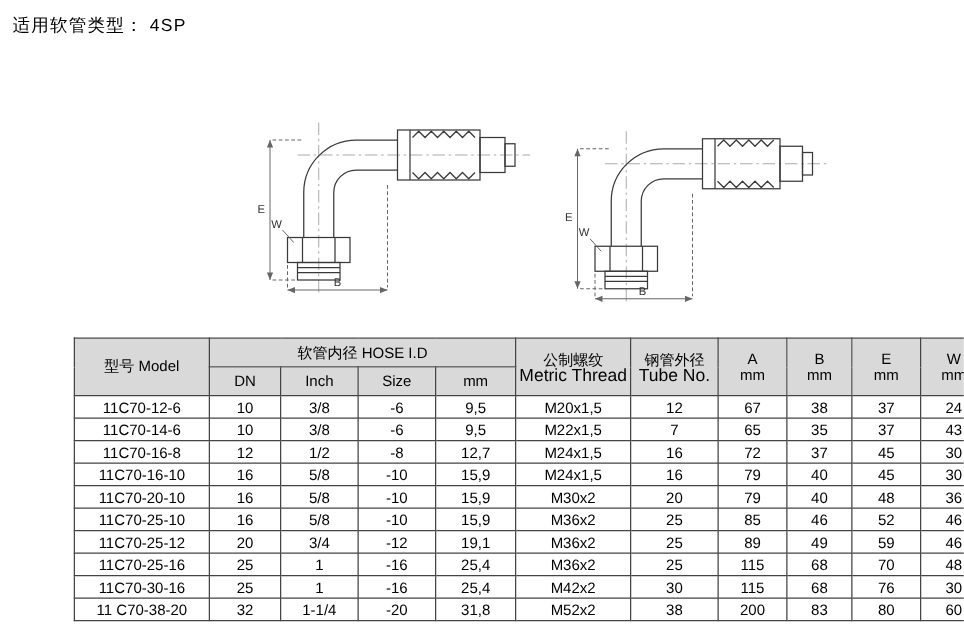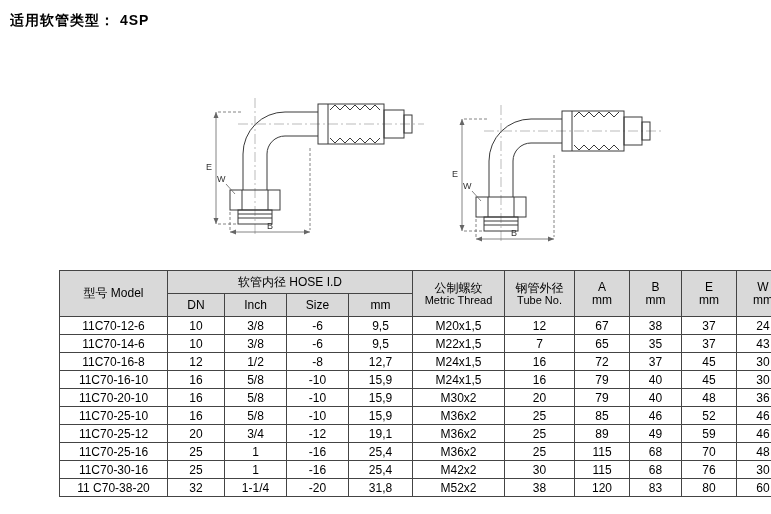--- a/index.html
+++ b/index.html
@@ -5,21 +5,21 @@
   * { margin:0; padding:0; box-sizing:border-box; }
   html,body { background:#fff; }
   body {
     width:771px; height:514px;
     position:relative; overflow:hidden;
     font-family:"Liberation Sans", sans-serif;
     color:#000;
   }
   .page-title {
     position:absolute; top:12px; left:10px;
-    font-size:14px; font-weight:bold; letter-spacing:1px;
+    font-size:14px; font-weight:normal; letter-spacing:1px;
   }
   .drawings {
     position:absolute; top:52px; left:198px;
     display:flex; gap:24px; align-items:flex-start;
   }
   .drawing2 { margin-top:22px; }
   table.spec-table {
     position:absolute; top:270px; left:35px;
     width:720px; table-layout:fixed;
     border-collapse:collapse;
@@ -33,21 +33,21 @@
     padding:1px 2px;
     overflow:hidden;
     white-space:nowrap;
   }
   .spec-table thead th {
     background:#d9d9d9;
     font-weight:normal;
     height:23px;
   }
   .spec-table tbody td { height:18px; background:#fff; }
-  .en-small { font-size:11px; line-height:10px; display:block; }
+  .en-small { font-size:14px; line-height:10px; display:block; }
   .cn-line { display:block; line-height:13px; }
 </style>
 </head>
 <body>
 
 <div class="page-title">适用软管类型： 4SP</div>
 
 <div class="drawings">
 
   <svg class="drawing1" width="230" height="190" viewBox="0 0 230 190">
@@ -303,19 +303,19 @@
         <td>30</td>
       </tr>
       <tr>
         <td>11 C70-38-20</td>
         <td>32</td>
         <td>1-1/4</td>
         <td>-20</td>
         <td>31,8</td>
         <td>M52x2</td>
         <td>38</td>
-        <td>120</td>
+        <td>200</td>
         <td>83</td>
         <td>80</td>
         <td>60</td>
       </tr>
     </tbody>
 </table>
 
 </body></html>

